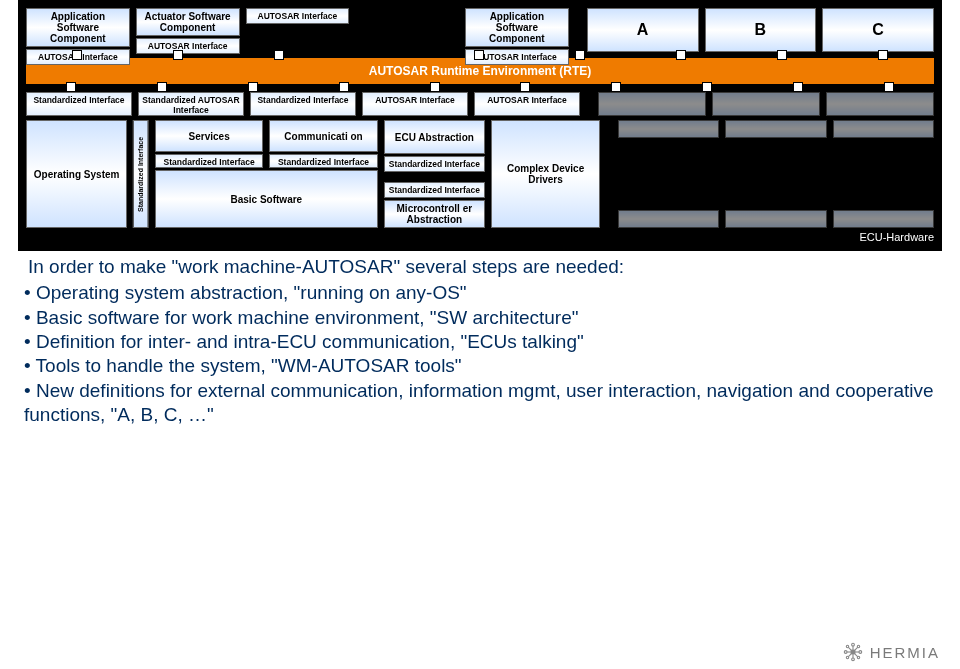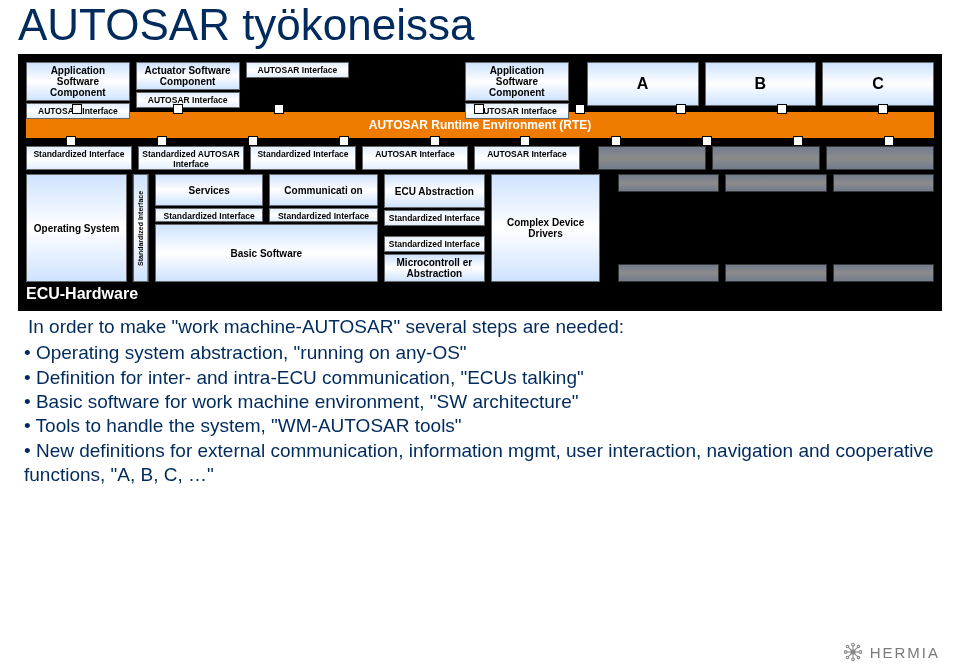--- a/index.html
+++ b/index.html
@@ -16,30 +16,29 @@
   .ip{display:inline-block;width:8px;height:8px;border:1.5px solid #000;background:#fff}
   .divs{display:flex;gap:1px;align-items:stretch}
   .vline{width:0;border-right:2px solid #000;height:100%}
   .bullets{font-size:19px;color:#002b5c;margin-top:4px;line-height:1.28}
   .bullets .lead{font-size:19px;margin-left:10px}
   .bullets ul{margin:2px 0 0 4px;padding:0;list-style:none}
   .bullets li{margin:0 0 0 2px}
   .bullets li::before{content:"• ";color:#002b5c}
   .logo{position:absolute;right:20px;bottom:6px;display:flex;align-items:center;gap:6px;color:#7a7a7a;font-size:15px;letter-spacing:2px}
   .logo svg{width:22px;height:22px}
-  .ecuhw{color:#fff;font-size:16px;font-weight:700;text-align:left;margin-top:3px}
+  .ecuhw{color:#fff;font-size:11px;font-weight:400;text-align:right;margin-top:3px}
   .inner-col{display:flex;flex-direction:column;gap:2px}
   .big{font-size:16px;font-weight:700}
   .rotated{writing-mode:vertical-rl;transform:rotate(180deg);font-size:7px}
 </style>
 </head>
 <body>
 
 <div class="page">
-  <div class="title">AUTOSAR työkoneissa</div>
 
   <div class="arch">
 
     <div class="row" style="height:44px">
       <div class="colgroup" style="flex:1">
         <div class="comp" style="flex:1">Application Software Component</div>
         <div class="ifbox">AUTOSAR Interface</div>
       </div>
       <div class="colgroup" style="flex:1">
         <div class="comp" style="flex:1">Actuator Software Component</div>
@@ -159,22 +158,22 @@
       </div>
     </div>
 
     <div class="ecuhw">ECU-Hardware</div>
   </div>
 
   <div class="bullets">
     <div class="lead">In order to make "work machine-AUTOSAR" several steps are needed:</div>
     <ul>
       <li>Operating system abstraction, "running on any-OS"</li>
+      <li>Basic software for work machine environment, "SW architecture"</li>
       <li>Definition for inter- and intra-ECU communication, "ECUs talking"</li>
-      <li>Basic software for work machine environment, "SW architecture"</li>
       <li>Tools to handle the system, "WM-AUTOSAR tools"</li>
       <li>New definitions for external communication, information mgmt, user interaction, navigation and cooperative functions, "A, B, C, …"</li>
     </ul>
   </div>
 
   <div class="logo">
     <svg viewBox="0 0 24 24">
       <circle cx="12" cy="12" r="3" fill="#888"></circle>
       <g stroke="#888" stroke-width="1.2" fill="none">
         <circle cx="12" cy="4" r="1.5"></circle>

